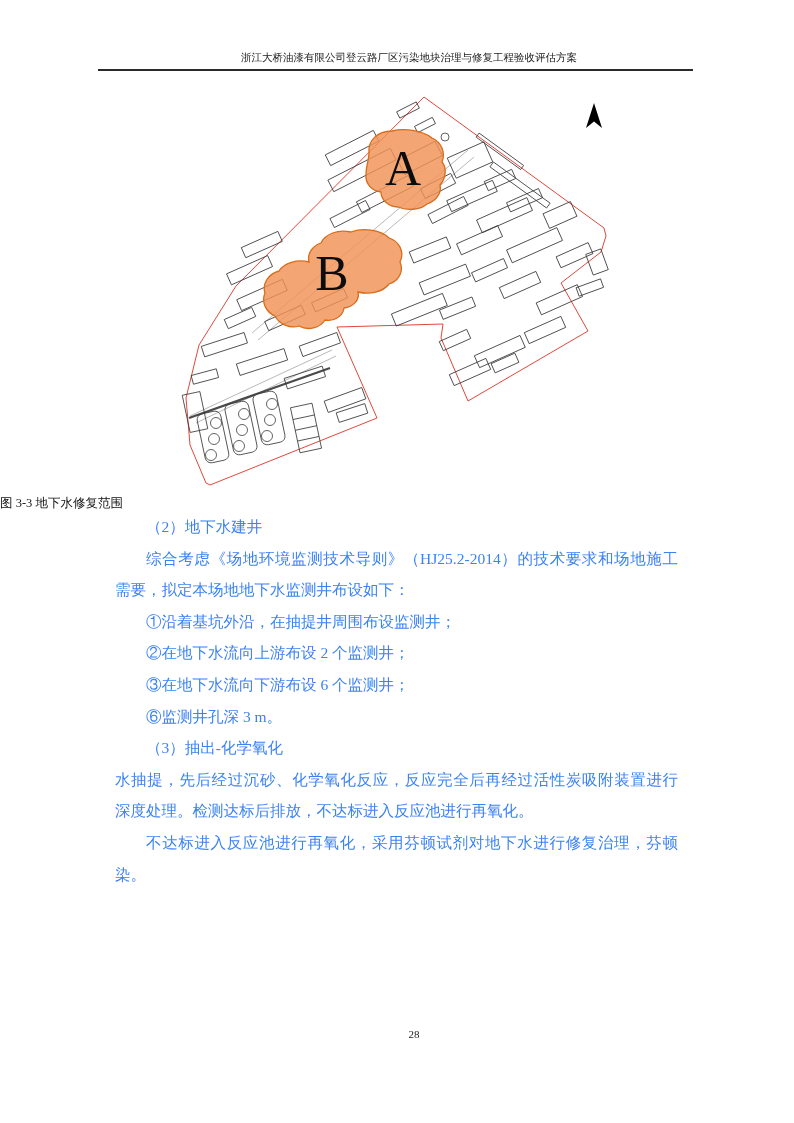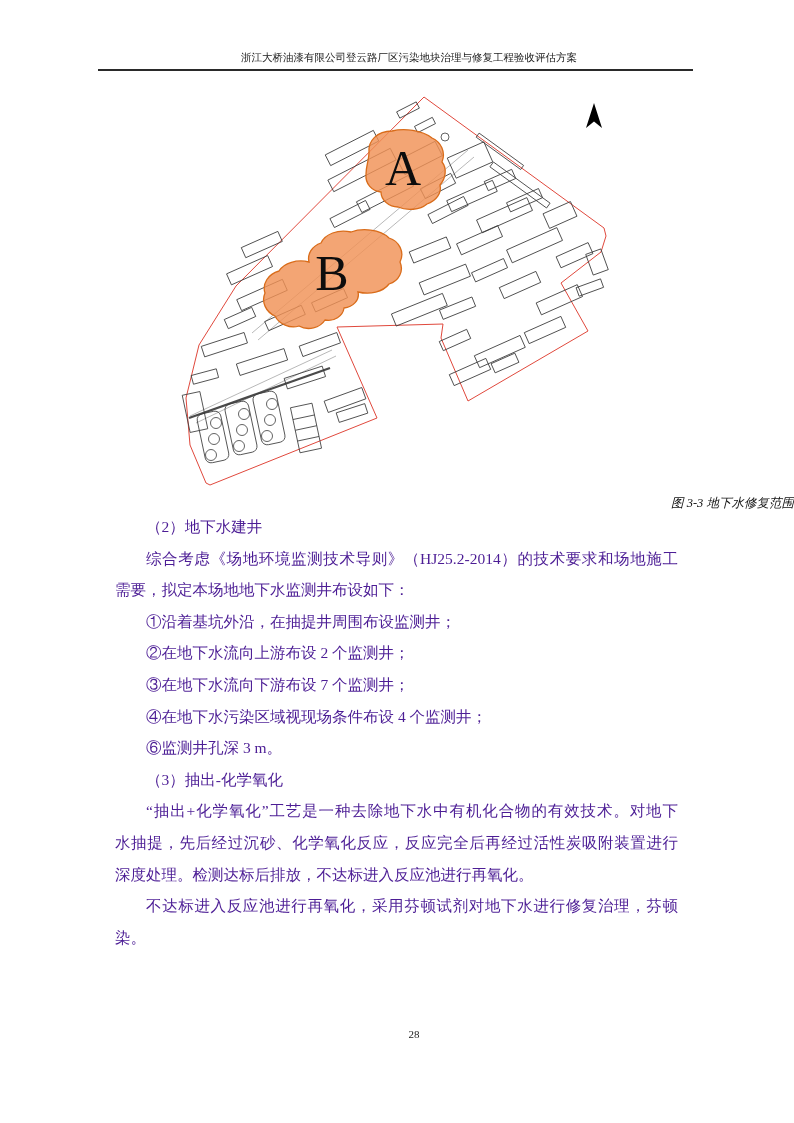--- a/index.html
+++ b/index.html
@@ -9,25 +9,25 @@
   }
   .header-title{
     position:absolute;top:51px;left:0;right:0;text-align:center;
     font-size:10.5px;color:#222;letter-spacing:0px;padding-left:24px;
   }
   .header-rule{
     position:absolute;top:69px;left:98px;width:595px;height:2px;background:#2a2a2a;
   }
   .site-map{position:absolute;left:180px;top:90px;}
   .figure-caption{
-    position:absolute;top:495px;left:0;right:0;text-align:right;font-size:12.5px;color:#111;font-style:italic;
+    position:absolute;top:495px;left:0;right:0;text-align:left;font-size:12.5px;color:#111;
   }
   .body-text{
     position:absolute;top:511px;left:115px;width:563px;
-    font-size:15.5px;line-height:31.6px;color:#4c1d95;
+    font-size:15.5px;line-height:31.6px;color:#3b82f6;
   }
   .line{text-align:justify;}
   .line.indent{text-indent:31px;}
   .line.full{text-align-last:justify;}
   .page-number{
     position:absolute;top:1028px;left:0;right:0;text-align:center;font-size:11px;color:#222;padding-left:34px;
   }
   svg text.area-label{
     font-family:"Liberation Serif","DejaVu Serif",serif;font-size:50px;fill:#0d0d0d;
   }
@@ -130,25 +130,23 @@
   </svg>
 
   <div class="figure-caption">图 3-3 地下水修复范围</div>
 
   <div class="body-text">
       <div class="line indent">（2）地下水建井</div>
       <div class="line indent full">综合考虑《场地环境监测技术导则》（HJ25.2-2014）的技术要求和场地施工</div>
       <div class="line">需要，拟定本场地地下水监测井布设如下：</div>
       <div class="line indent">①沿着基坑外沿，在抽提井周围布设监测井；</div>
       <div class="line indent">②在地下水流向上游布设 2 个监测井；</div>
-      <div class="line indent">③在地下水流向下游布设 7 个监测井；</div>
-      <div class="line indent">④在地下水污染区域视现场条件布设 4 个监测井；</div>
+      <div class="line indent">③在地下水流向下游布设 6 个监测井；</div>
       <div class="line indent">⑥监测井孔深 3 m。</div>
       <div class="line indent">（3）抽出-化学氧化</div>
-      <div class="line indent full">“抽出+化学氧化”工艺是一种去除地下水中有机化合物的有效技术。对地下</div>
       <div class="line full">水抽提，先后经过沉砂、化学氧化反应，反应完全后再经过活性炭吸附装置进行</div>
       <div class="line">深度处理。检测达标后排放，不达标进入反应池进行再氧化。</div>
       <div class="line indent full">不达标进入反应池进行再氧化，采用芬顿试剂对地下水进行修复治理，芬顿</div>
       <div class="line">染。</div>
     </div>
 
   <div class="page-number">28</div>
 
 </div>
 

